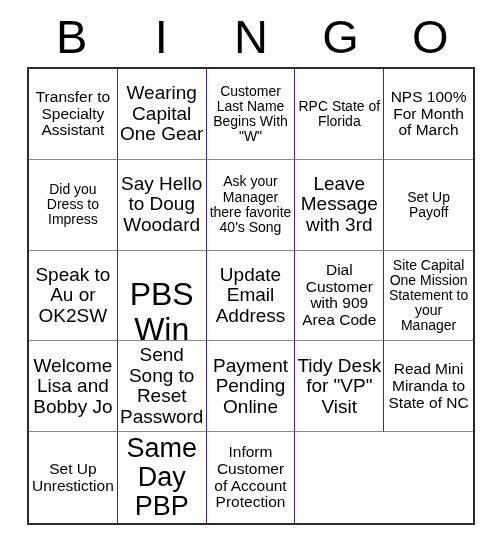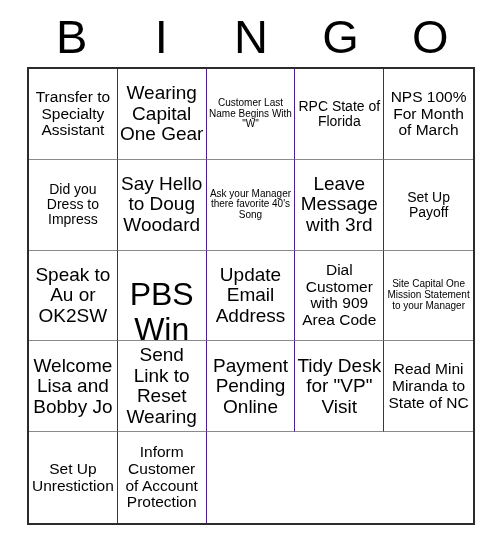--- a/index.html
+++ b/index.html
@@ -80,21 +80,21 @@
     white-space: pre-line;
     color: #000000;
   }
 
   
   .fs-xxl .cell-text { font-size: 32px; margin-top: 32px; }
   .fs-xl  .cell-text { font-size: 27px; }
   .fs-l   .cell-text { font-size: 14px; }
   .fs-m   .cell-text { font-size: 19px; }
   .fs-s   .cell-text { font-size: 15.5px; }
-  .fs-xs  .cell-text { font-size: 10px; }
+  .fs-xs  .cell-text { font-size: 14px; }
 </style>
 </head>
 <body>
 
 <div id="bingo-card">
 
   <div id="header-row">
     <div class="header-letter">B</div>
     <div class="header-letter">I</div>
     <div class="header-letter">N</div>
@@ -148,33 +148,36 @@
     <div class="cell fs-s">
         <span class="cell-text">Dial Customer with 909 Area Code</span>
       </div>
     <div class="cell fs-xs">
         <span class="cell-text">Site Capital One Mission Statement to your Manager</span>
       </div>
     <div class="cell fs-m">
         <span class="cell-text">Welcome Lisa and Bobby Jo</span>
       </div>
     <div class="cell fs-m">
-        <span class="cell-text">Send Link to Reset Wearing</span>
+        <span class="cell-text">Send Song to Reset Password</span>
       </div>
     <div class="cell fs-m">
         <span class="cell-text">Payment Pending Online</span>
       </div>
 
     <div class="cell fs-m">
         <span class="cell-text">Tidy Desk for "VP" Visit</span>
       </div>
     <div class="cell fs-s">
         <span class="cell-text">Read Mini Miranda to State of NC</span>
       </div>
     <div class="cell fs-s">
         <span class="cell-text">Set Up Unrestiction</span>
       </div>
+    <div class="cell fs-xl">
+        <span class="cell-text">Same Day PBP</span>
+      </div>
     <div class="cell fs-s">
         <span class="cell-text">Inform Customer of Account Protection</span>
       </div>
   </div>
 
 </div>
 
 </body></html>

